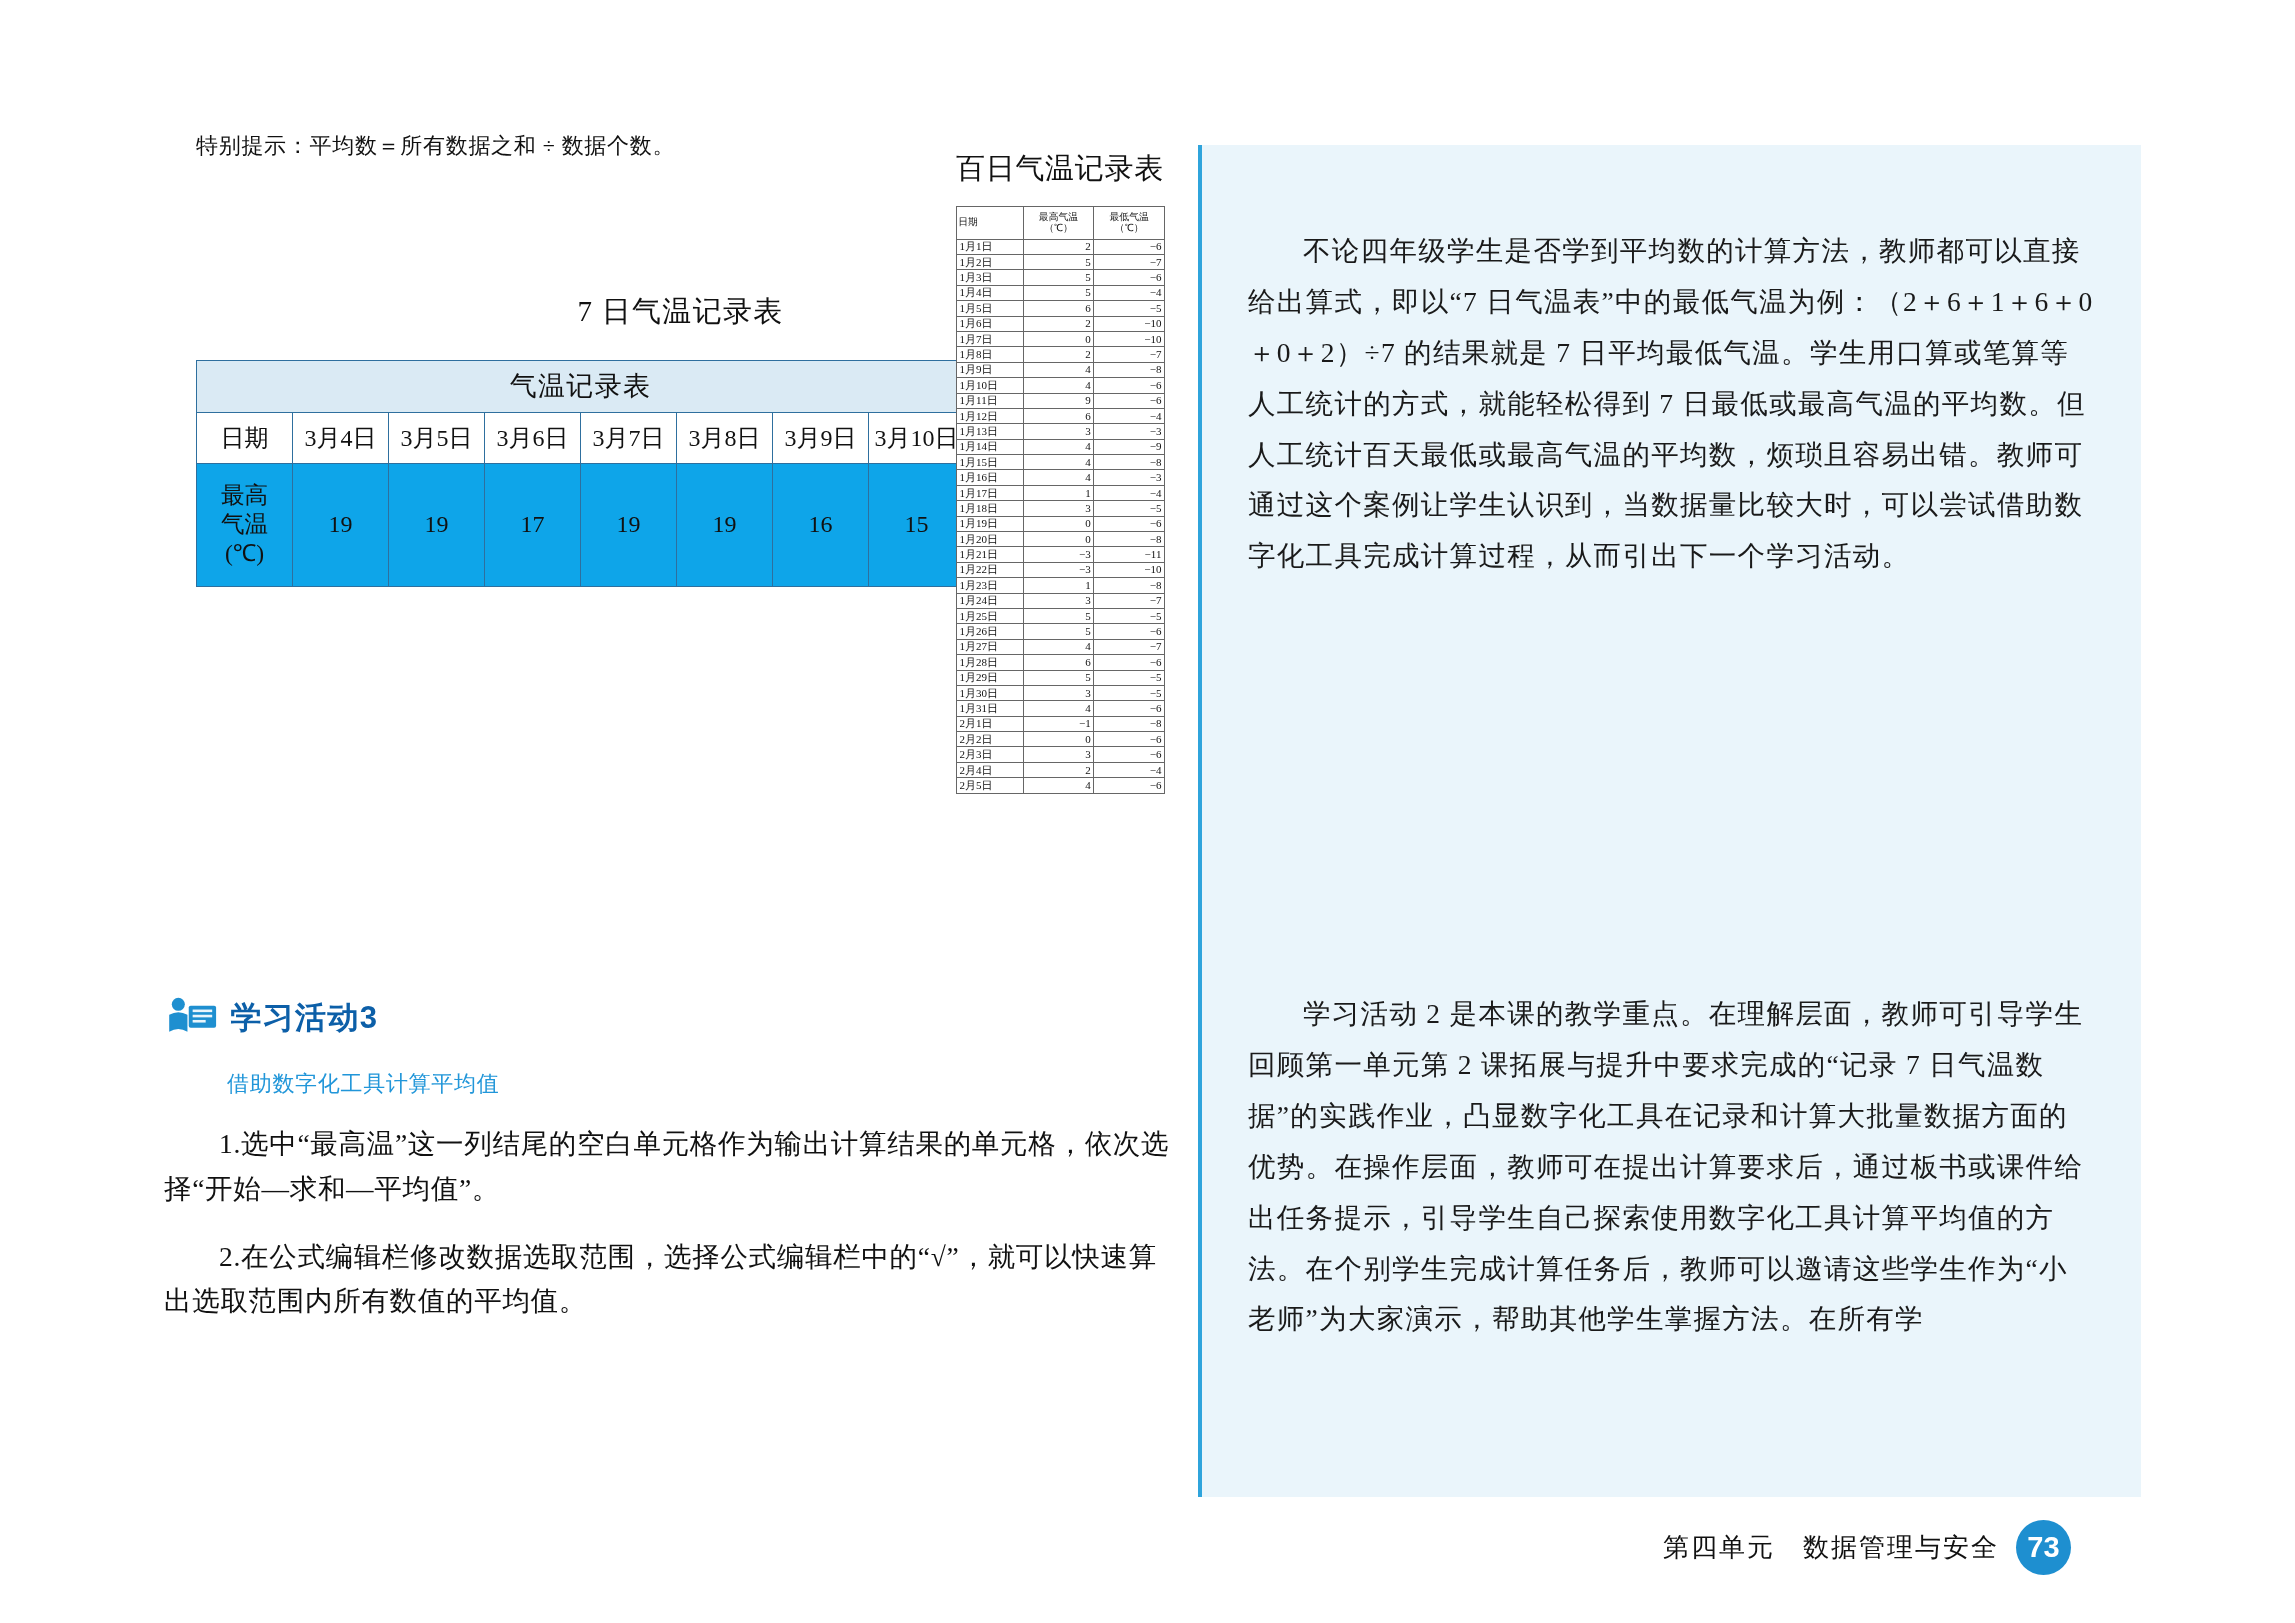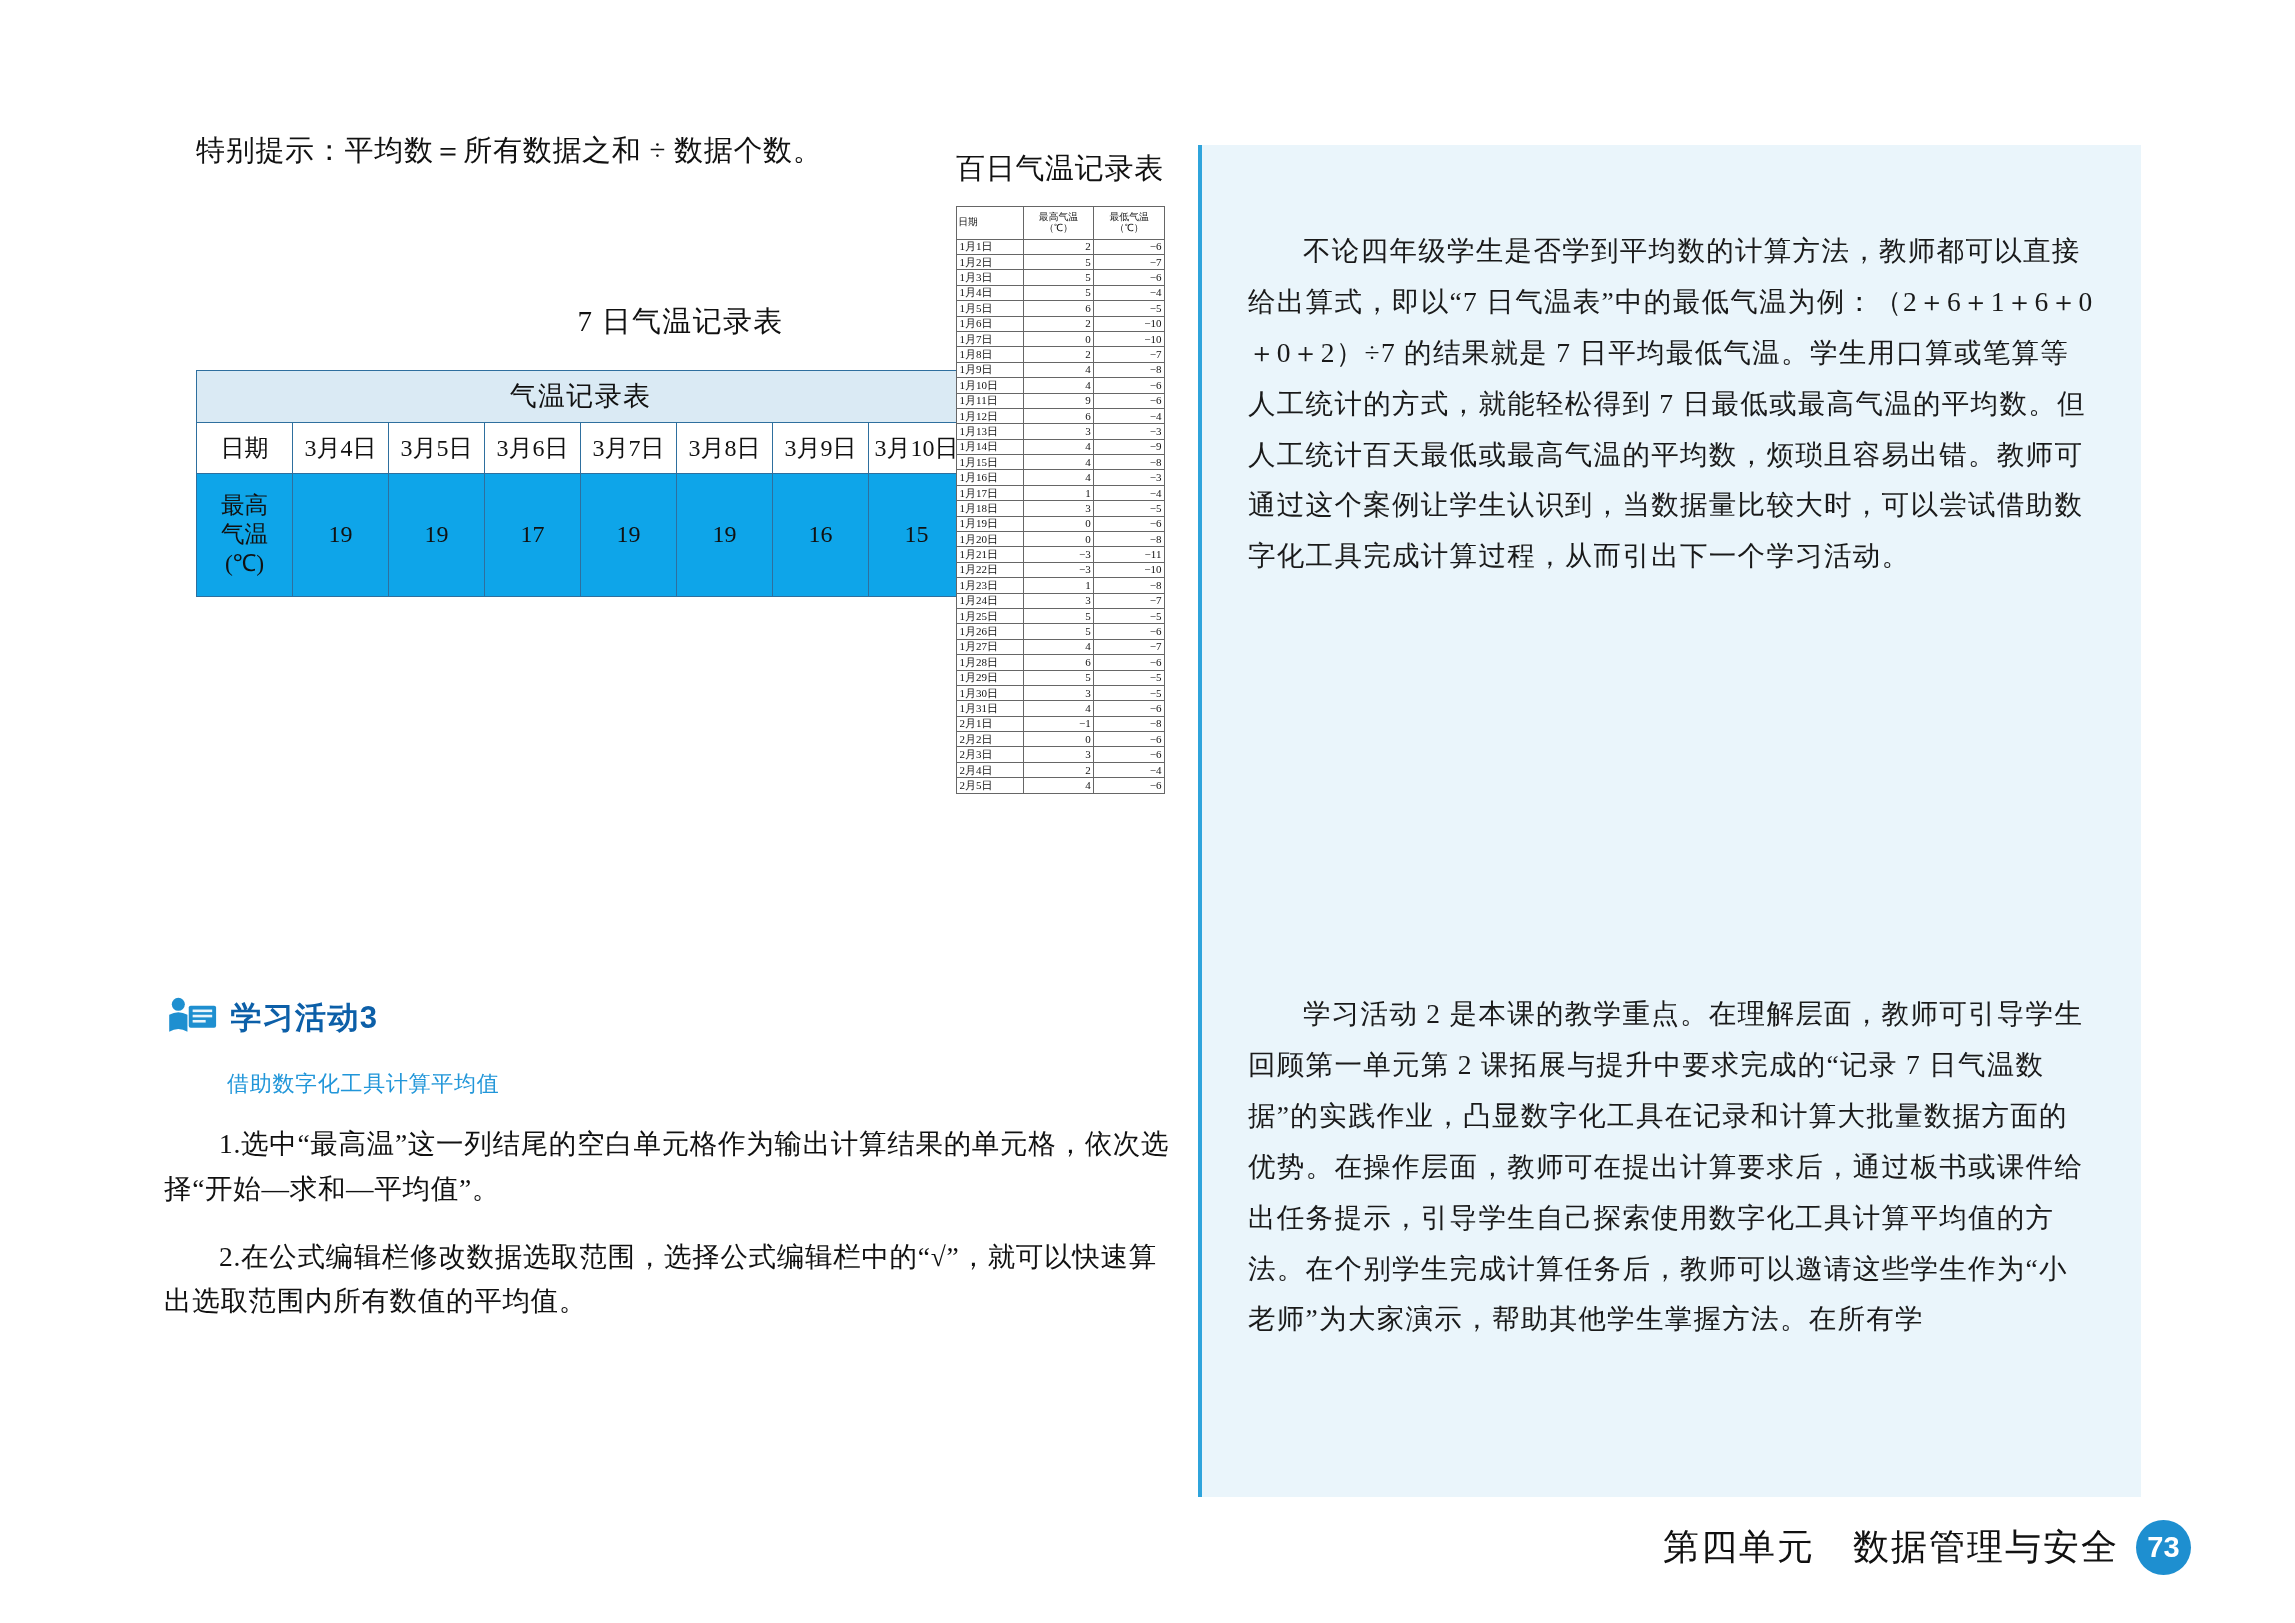--- a/index.html
+++ b/index.html
@@ -18,21 +18,21 @@
 
   
   #left-column {
     position: absolute;
     left: 196px;
     top: 131px;
     width: 969px;
   }
 
   .tip-line {
-    font-size: 29px;
+    font-size: 22px;
     letter-spacing: 0.7px;
     white-space: nowrap;
   }
 
   .section-title-center {
     text-align: center;
     font-size: 29px;
     margin-top: 131px;
     letter-spacing: 1.3px;
   }
@@ -179,21 +179,21 @@
   
   #footer {
     position: absolute;
     left: 1663px;
     top: 1520px;
     display: flex;
     align-items: center;
     gap: 17px;
   }
   #footer .txt {
-    font-size: 36px;
+    font-size: 26px;
     letter-spacing: 2px;
   }
   #page-badge {
     width: 55px;
     height: 55px;
     border-radius: 50%;
     background: #1e8fd0;
     color: #ffffff;
     font-size: 29px;
     font-weight: bold;

